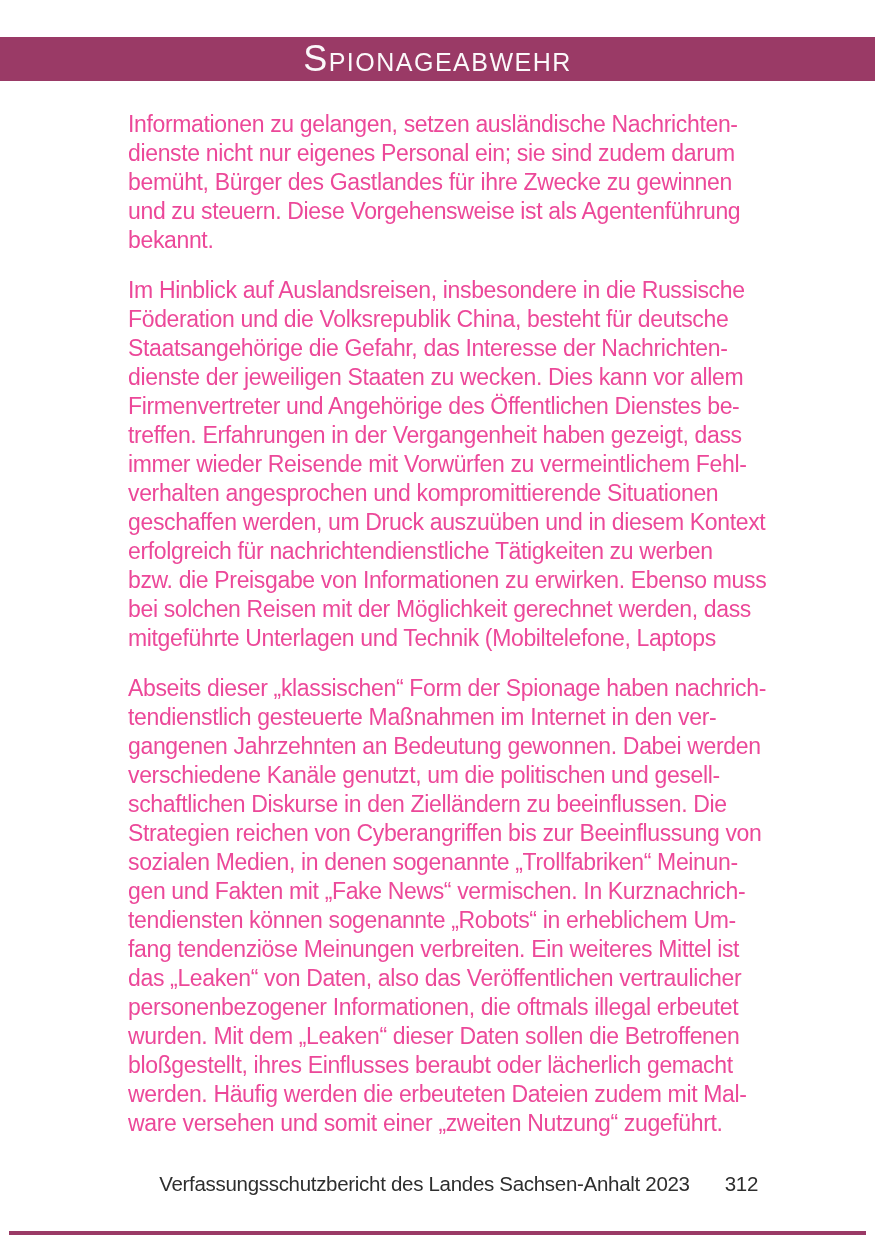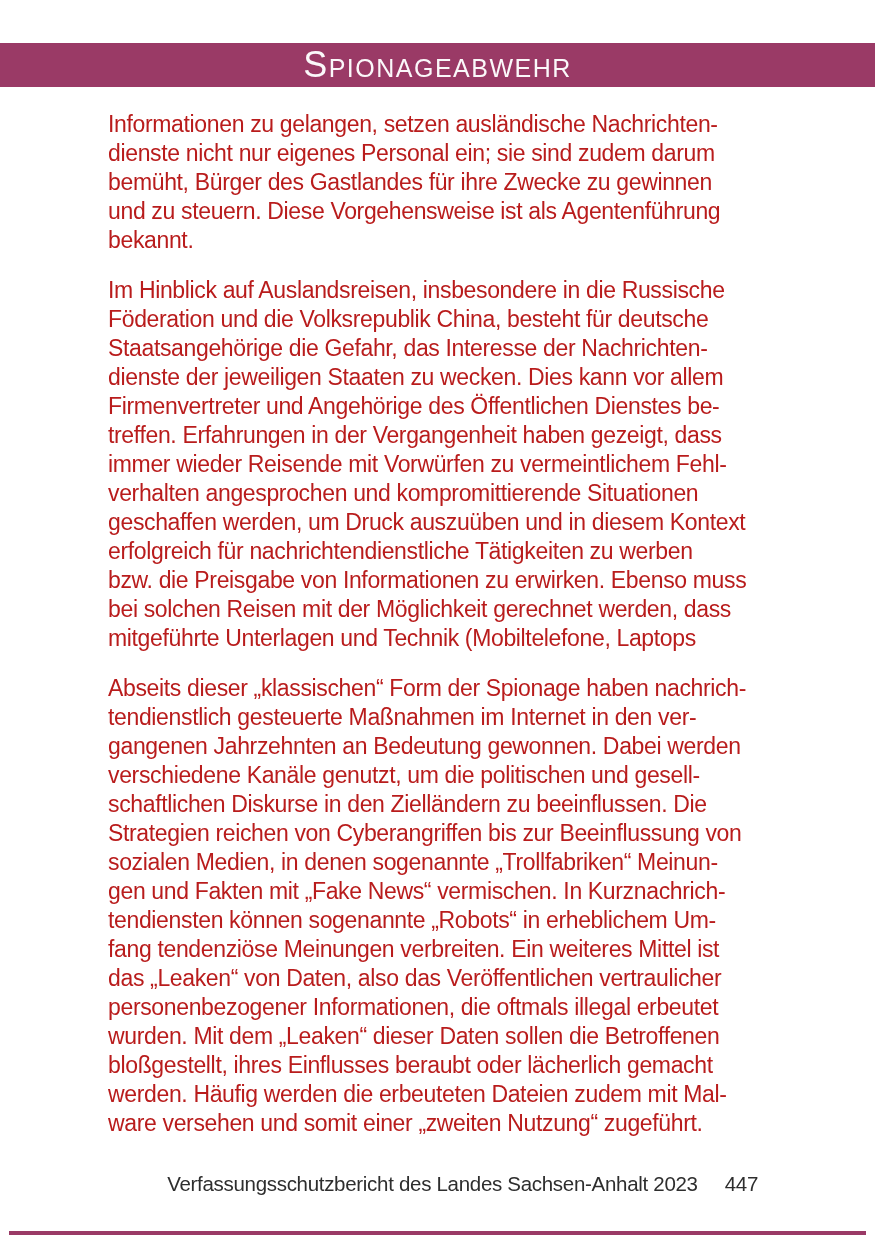--- a/index.html
+++ b/index.html
@@ -7,21 +7,21 @@
   .page {
     position: relative;
     width: 875px;
     height: 1241px;
     background: #ffffff;
     overflow: hidden;
     font-family: "Liberation Sans", sans-serif;
   }
   .title-bar {
     position: absolute;
-    top: 43px;
+    top: 37px;
     left: 0;
     width: 875px;
     height: 44px;
     background: #9a3a66;
     display: flex;
     align-items: center;
     justify-content: center;
   }
   .section-title {
     margin: 0;
@@ -31,40 +31,40 @@
     letter-spacing: 1.5px;
     line-height: 1;
     text-transform: uppercase;
   }
   .section-title::first-letter {
     font-size: 36px;
   }
   .body-text {
     position: absolute;
     top: 110px;
-    left: 108px;
+    left: 128px;
     width: 680px;
-    color: #b91c1c;
+    color: #ec4899;
     font-size: 23px;
     line-height: 29px;
     letter-spacing: -0.35px;
   }
   .para {
     margin: 0 0 21px 0;
     white-space: pre;
   }
   .footer {
     position: absolute;
     top: 1172px;
     left: 118px;
     width: 640px;
     display: flex;
     justify-content: flex-end;
     align-items: baseline;
-    gap: 27px;
+    gap: 35px;
     color: #2e2e2e;
     font-size: 20.5px;
     letter-spacing: -0.3px;
     line-height: 24px;
   }
   .bottom-rule {
     position: absolute;
     left: 9px;
     right: 9px;
     bottom: 6px;
@@ -113,18 +113,18 @@
 das „Leaken“ von Daten, also das Veröffentlichen vertraulicher
 personenbezogener Informationen, die oftmals illegal erbeutet
 wurden. Mit dem „Leaken“ dieser Daten sollen die Betroffenen
 bloßgestellt, ihres Einflusses beraubt oder lächerlich gemacht
 werden. Häufig werden die erbeuteten Dateien zudem mit Mal-
 ware versehen und somit einer „zweiten Nutzung“ zugeführt.</p>
   </main>
 
   <footer class="footer">
     <span>Verfassungsschutzbericht des Landes Sachsen-Anhalt 2023</span>
-    <span>447</span>
+    <span>312</span>
   </footer>
 
   <div class="bottom-rule"></div>
 
 </div>
 
 </body></html>

